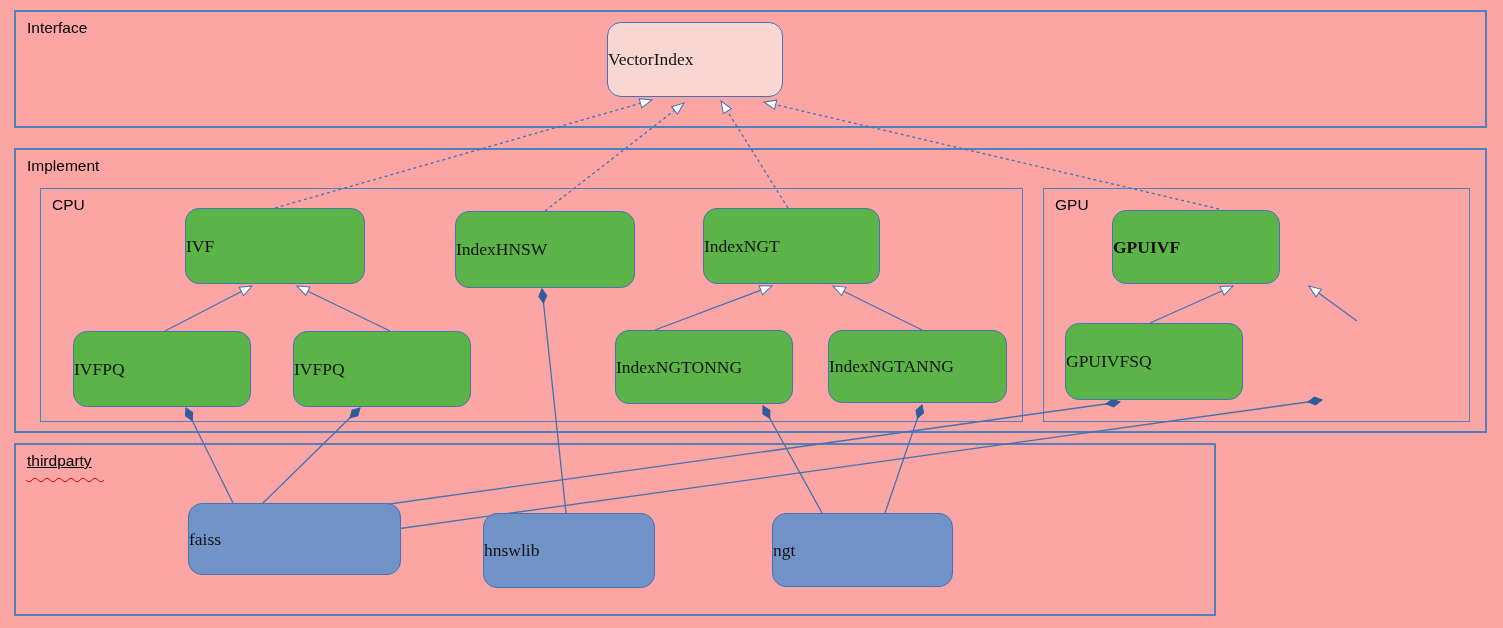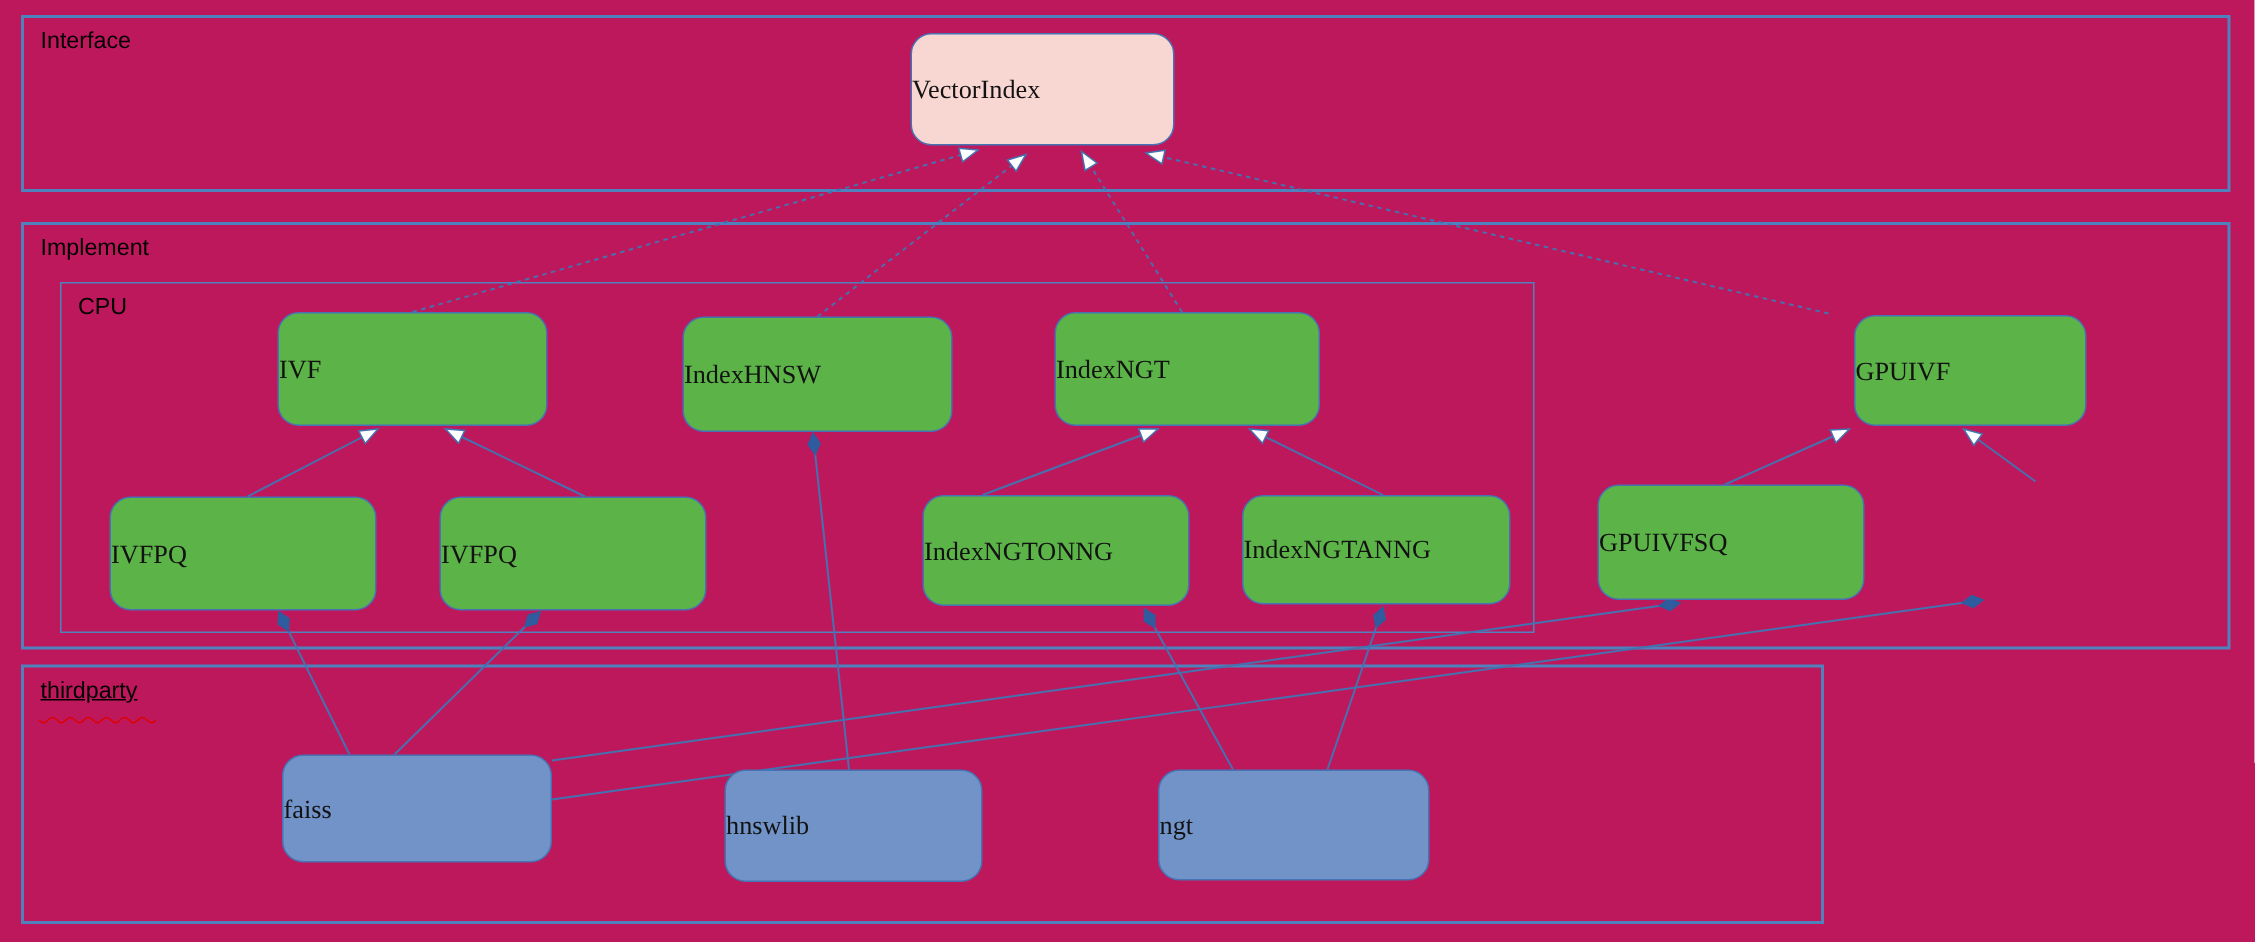--- a/index.html
+++ b/index.html
@@ -1,16 +1,16 @@
 <!DOCTYPE html>
 <html><head>
 <meta charset="utf-8">
 <style>
   html,body{margin:0;padding:0;background:#ffffff;}
-  .canvas{position:relative;width:1503px;height:628px;background:#be185d;overflow:hidden;
+  .canvas{position:relative;width:1503px;height:628px;background:#fca5a5;overflow:hidden;
           font-family:"Liberation Sans",sans-serif;}
   .frame{position:absolute;border:2px solid #4f81bd;background:transparent;box-sizing:border-box;}
   .frame.inner{border-width:1.5px;}
   .frame-label{display:inline-block;padding:7px 0 0 11px;font-size:15.5px;color:#000000;
                font-family:"Liberation Sans",sans-serif;}
   .frame-label.underlined{text-decoration:underline;text-decoration-color:#000;}
   .node{position:absolute;box-sizing:border-box;border:1.5px solid #4573b4;border-radius:14px;
         display:flex;align-items:center;
         font-family:"Liberation Serif",serif;font-size:17.5px;color:#121212;}
   .node.green{background:#5cb347;}
@@ -30,20 +30,23 @@
   </div>
 
   <div class="frame" style="left:14px;top:148px;width:1473px;height:285px;">
     <span class="frame-label">Implement</span>
   </div>
 
   <div class="frame inner" style="left:40px;top:188px;width:983px;height:234px;">
     <span class="frame-label">CPU</span>
   </div>
 
+  <div class="frame inner" style="left:1043px;top:188px;width:427px;height:234px;">
+    <span class="frame-label">GPU</span>
+  </div>
 
   <div class="frame" style="left:14px;top:443px;width:1202px;height:173px;">
     <span class="frame-label underlined">thirdparty</span>
   </div>
 
   <svg class="edges" viewBox="0 0 1503 628">
     <defs>
       <marker id="mTri" markerWidth="15" markerHeight="12" refX="13" refY="5.5" orient="auto" markerUnits="userSpaceOnUse">
         <path d="M1,0.8 L13,5.5 L1,10.2 Z" fill="#ffffff" stroke="#4472b0" stroke-width="1"></path>
       </marker>
@@ -100,30 +103,30 @@
   </div>
 
   <div class="node green" style="left:293px;top:331px;width:178px;height:76px;">
     <span>IVFPQ</span>
   </div>
 
   <div class="node green" style="left:828px;top:330px;width:179px;height:73px;">
     <span>IndexNGTANNG</span>
   </div>
 
-  <div class="node green" style="left:1236px;top:210px;width:155px;height:74px;">
+  <div class="node green" style="left:1112px;top:210px;width:168px;height:74px;font-weight:bold;">
     <span>GPUIVF</span>
   </div>
 
   <div class="node green" style="left:1065px;top:323px;width:178px;height:77px;">
     <span>GPUIVFSQ</span>
   </div>
 
 
-  <div class="node blue" style="left:188px;top:503px;width:180px;height:72px;">
+  <div class="node blue" style="left:188px;top:503px;width:213px;height:72px;">
     <span>faiss</span>
   </div>
 
   <div class="node blue" style="left:483px;top:513px;width:172px;height:75px;">
     <span>hnswlib</span>
   </div>
 
   <div class="node blue" style="left:772px;top:513px;width:181px;height:74px;">
     <span>ngt</span>
   </div>

